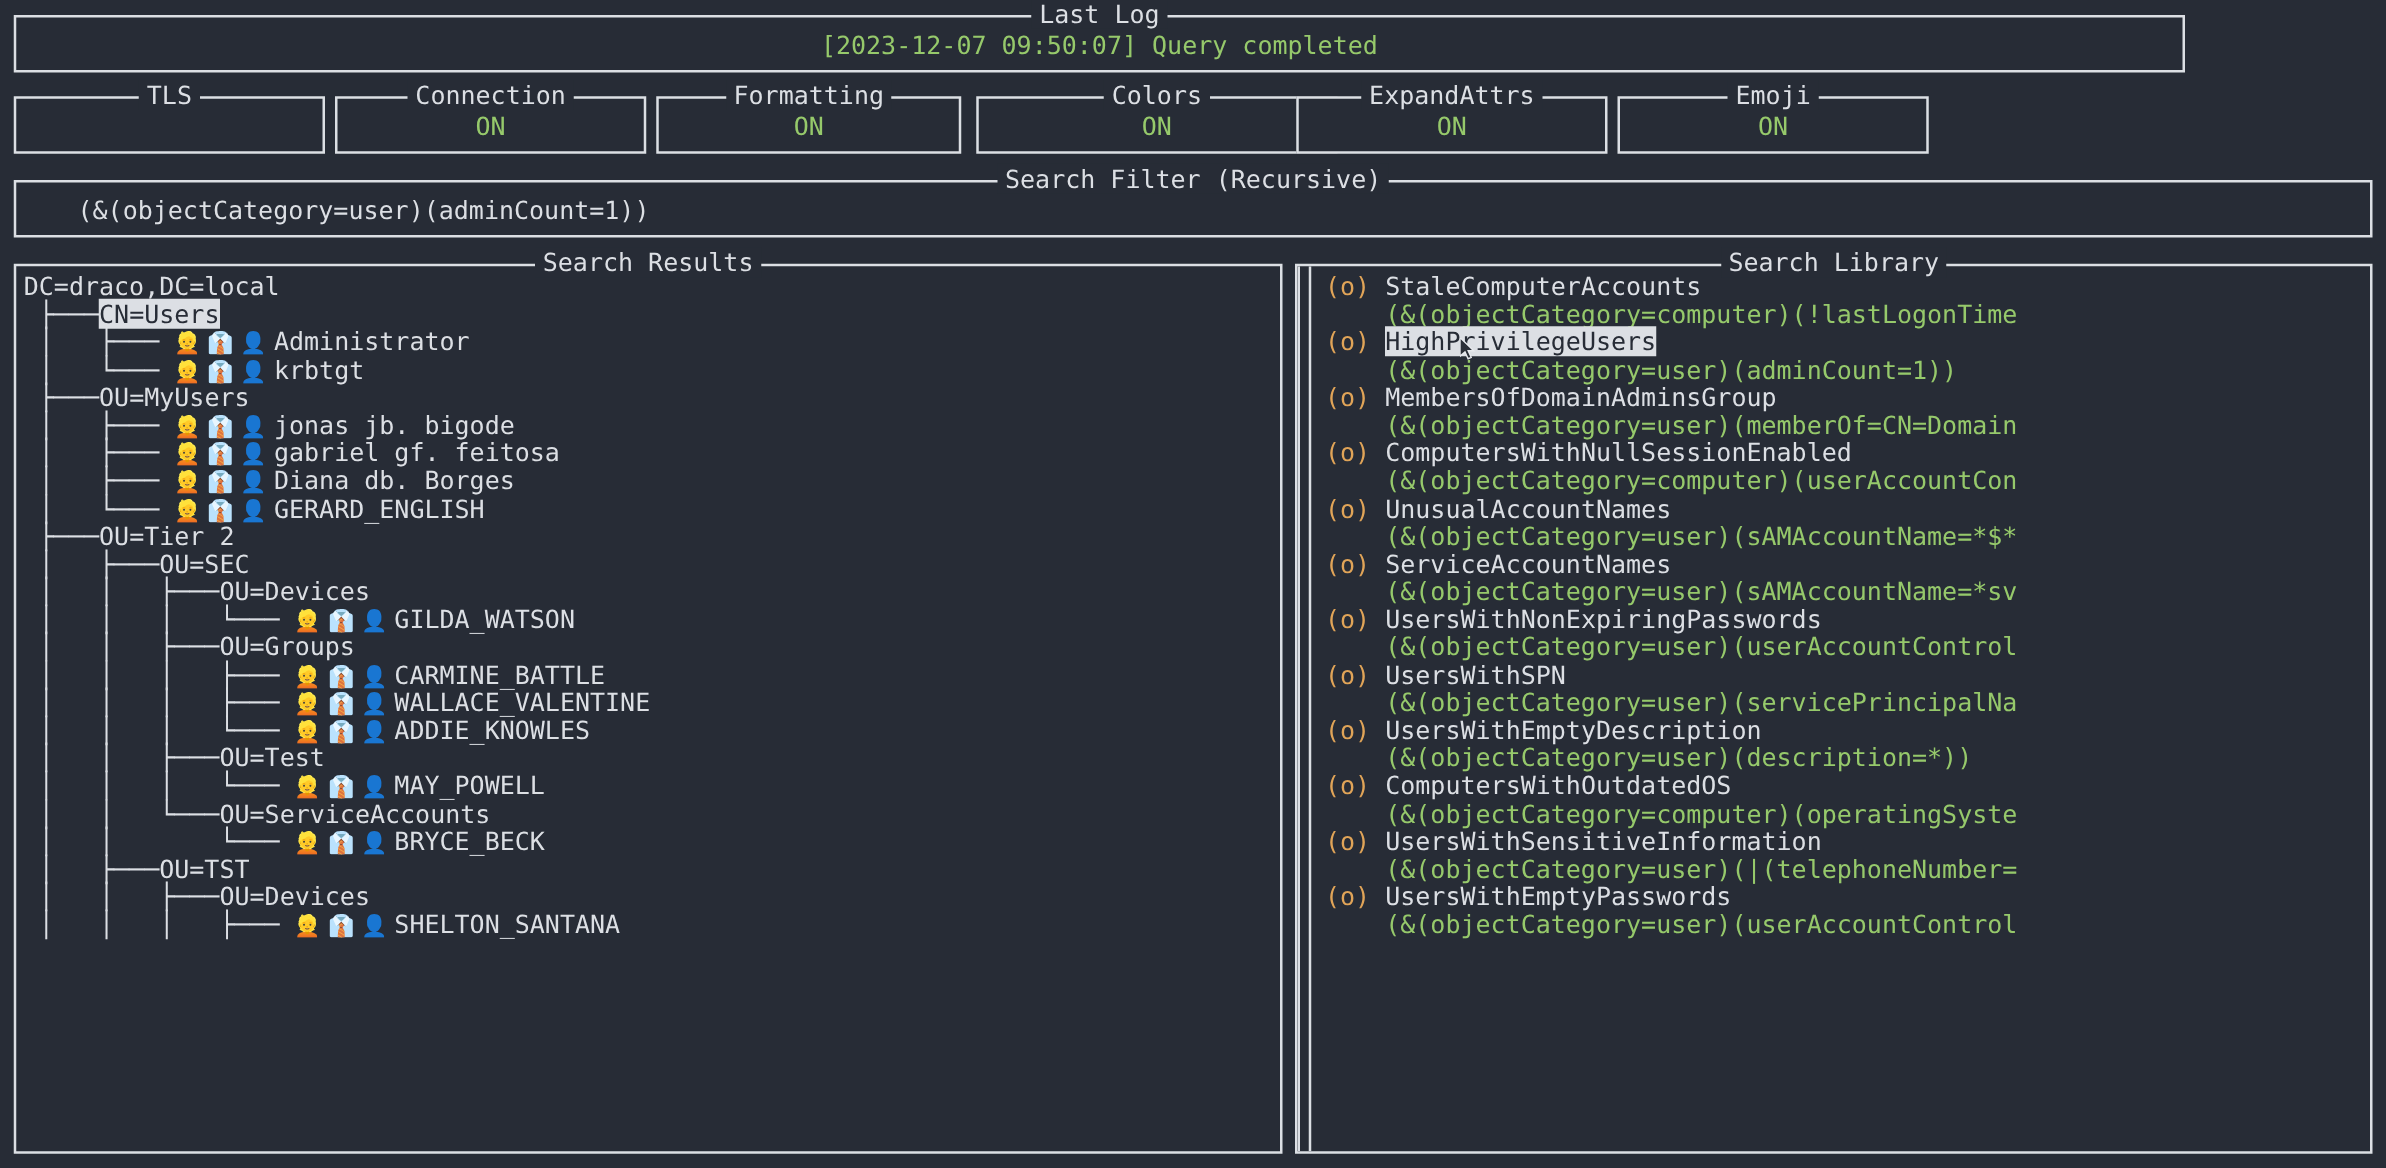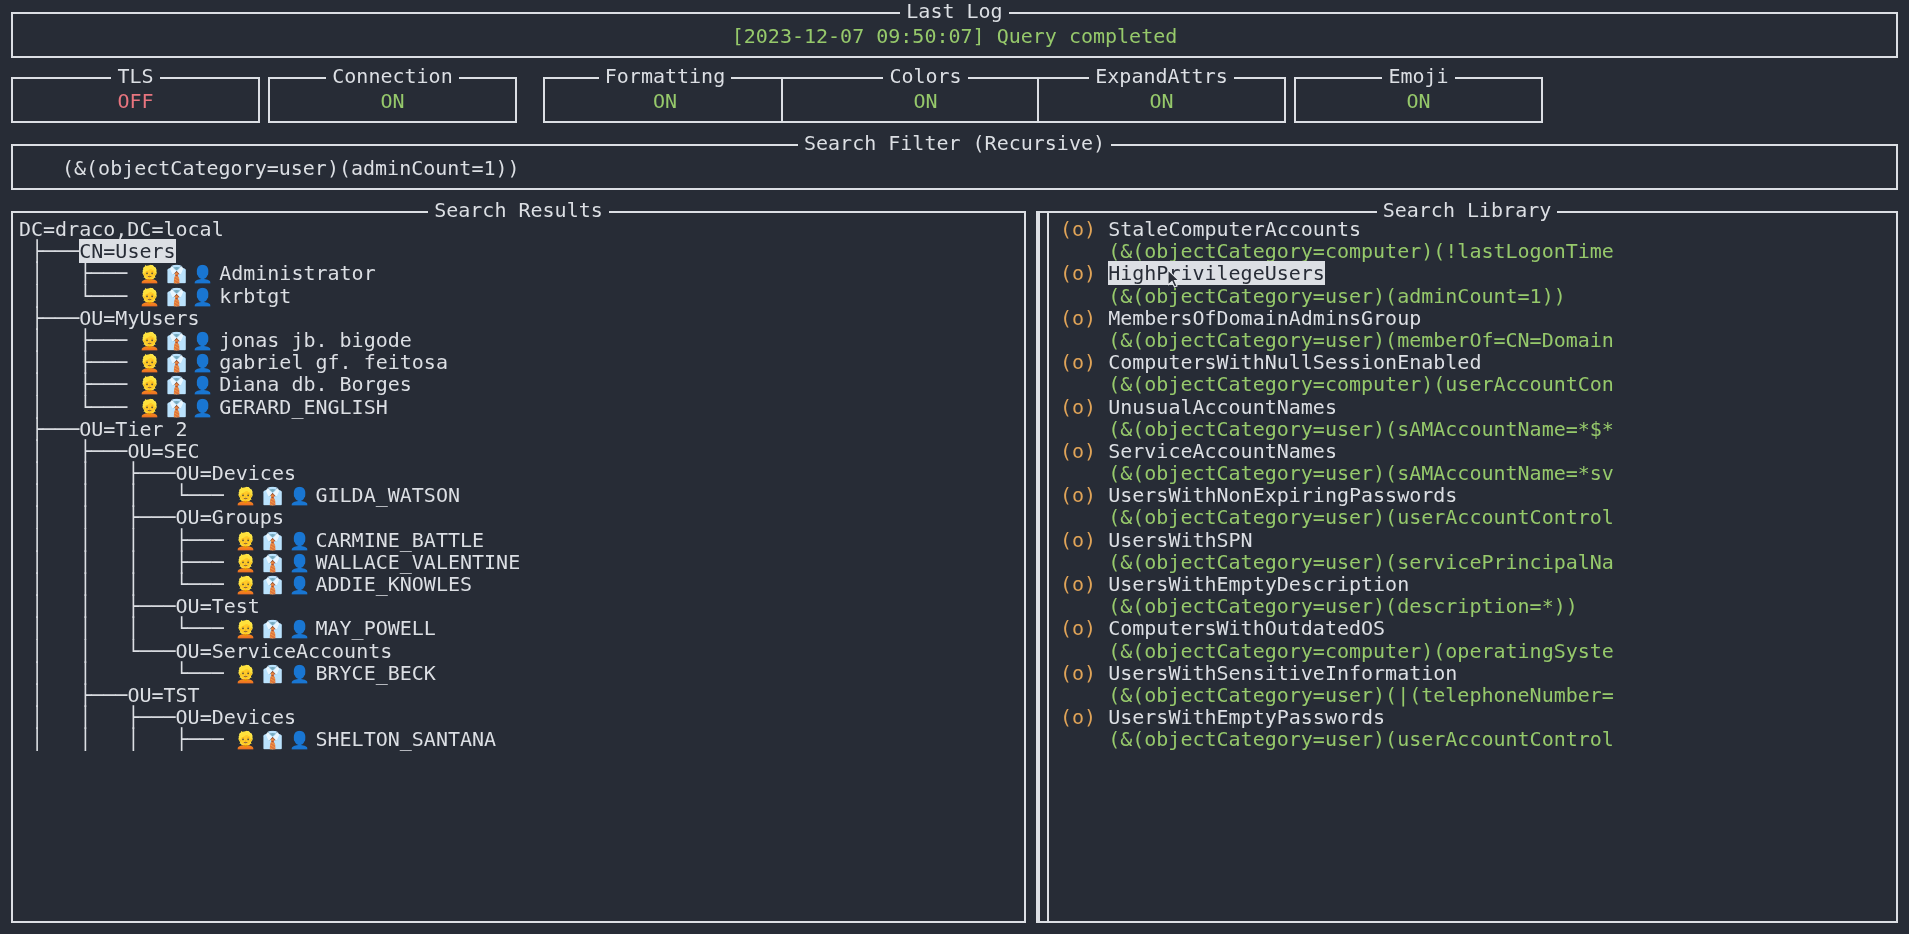--- a/index.html
+++ b/index.html
@@ -38,34 +38,34 @@
   }
   .panel .body{
     padding:4px 8px;
     white-space:pre;
     overflow:hidden;
     height:100%;
     box-sizing:border-box;
   }
 
   
-  #logbox{left:11px;top:12px;width:1887px;height:46px;}
+  #logbox{left:11px;top:12px;width:1737px;height:46px;}
   #logbox .body{display:flex;align-items:center;justify-content:center;padding-top:6px;}
   .logtext{color:#96c96b;font-size:20px;}
 
   
   .toggle{height:46px;top:77px;}
   .toggle .body{display:flex;align-items:center;justify-content:center;padding-top:6px;}
   .tval{font-size:20px;}
   .on{color:#96c96b;text-align:center;}
   .off{color:#e8757f;}
 
   #tg0{left:11px;width:249px;}
   #tg1{left:268px;width:249px;}
-  #tg2{left:543px;width:244px;}
+  #tg2{left:525px;width:244px;}
   #tg3{left:781px;width:289px;}
   #tg4{left:1037px;width:249px;}
   #tg5{left:1294px;width:249px;}
 
   
   #filterbox{left:11px;top:144px;width:1887px;height:46px;padding-left:43px;}
   #filterbox .body{display:flex;align-items:center;padding-top:6px;padding-left:6px;}
   .filtertext{color:#dcdfe4;font-size:20px;}
 
   
@@ -108,23 +108,20 @@
 
   <div class="panel" id="logbox">
     <div class="ttl"><span>Last Log</span></div>
     <div class="body">
       <span class="logtext">[2023-12-07 09:50:07] Query completed</span>
     </div>
   </div>
 
   <div class="panel toggle" id="tg0">
     <div class="ttl"><span>TLS</span></div>
-    <div class="body">
-      <span class="tval off">OFF</span>
-    </div>
   </div>
   <div class="panel toggle" id="tg1">
     <div class="ttl"><span>Connection</span></div>
     <div class="body">
       <span class="tval on">ON</span>
     </div>
   </div>
   <div class="panel toggle" id="tg2">
     <div class="ttl"><span>Formatting</span></div>
     <div class="body">

